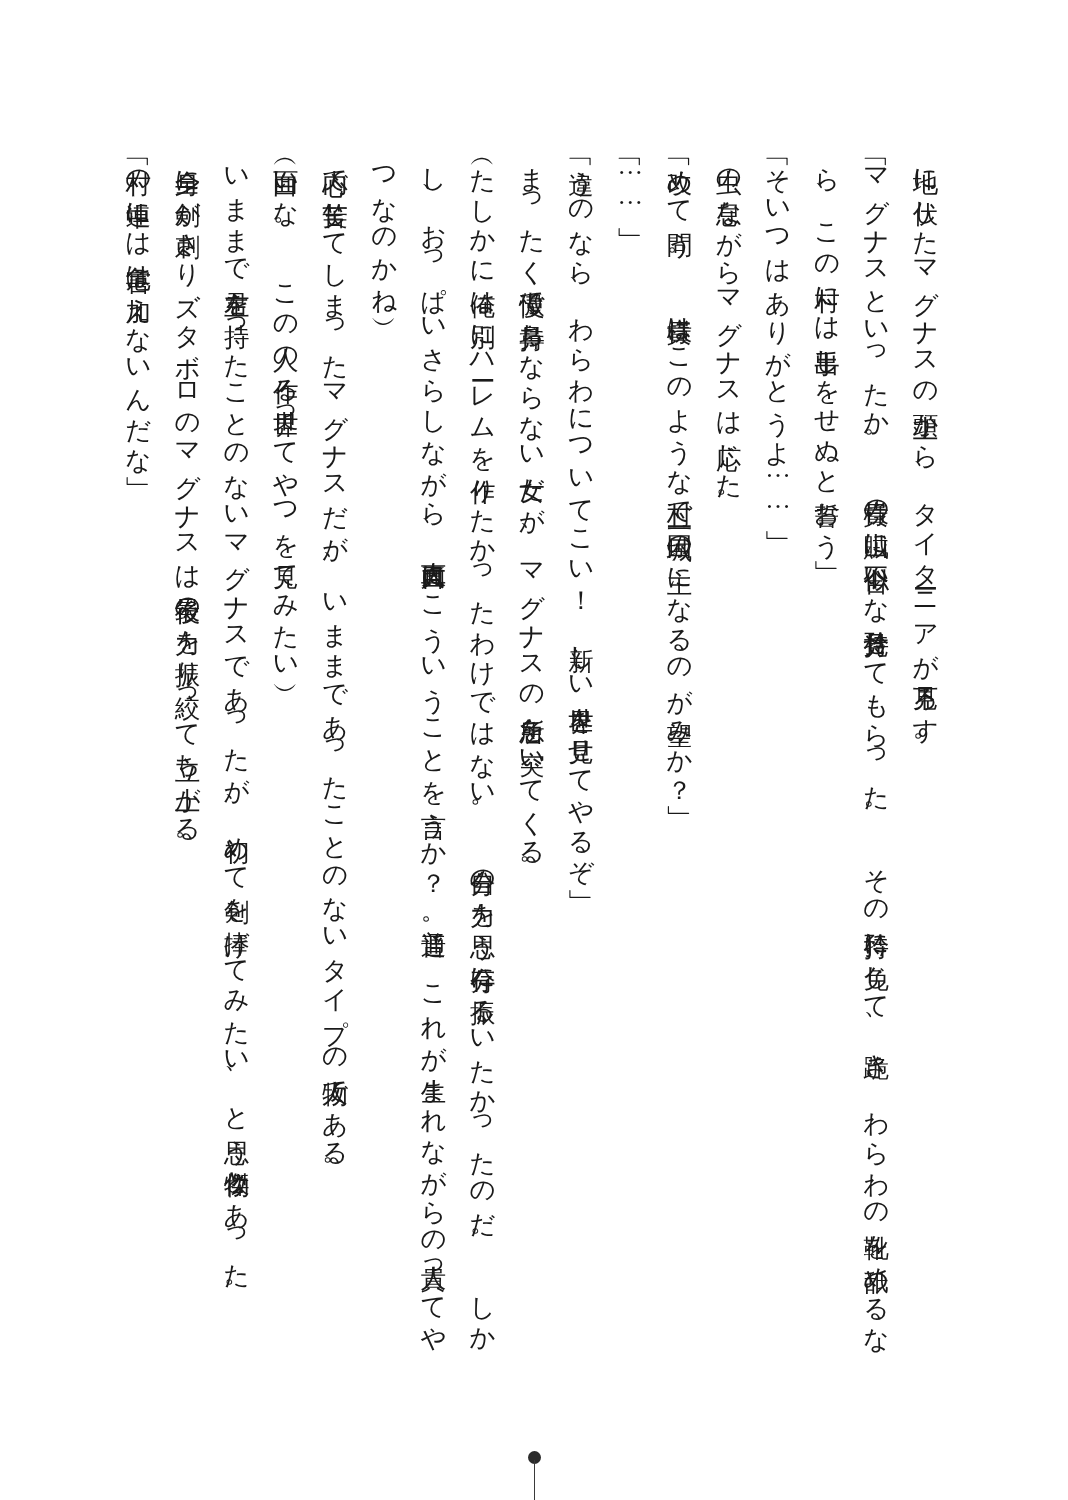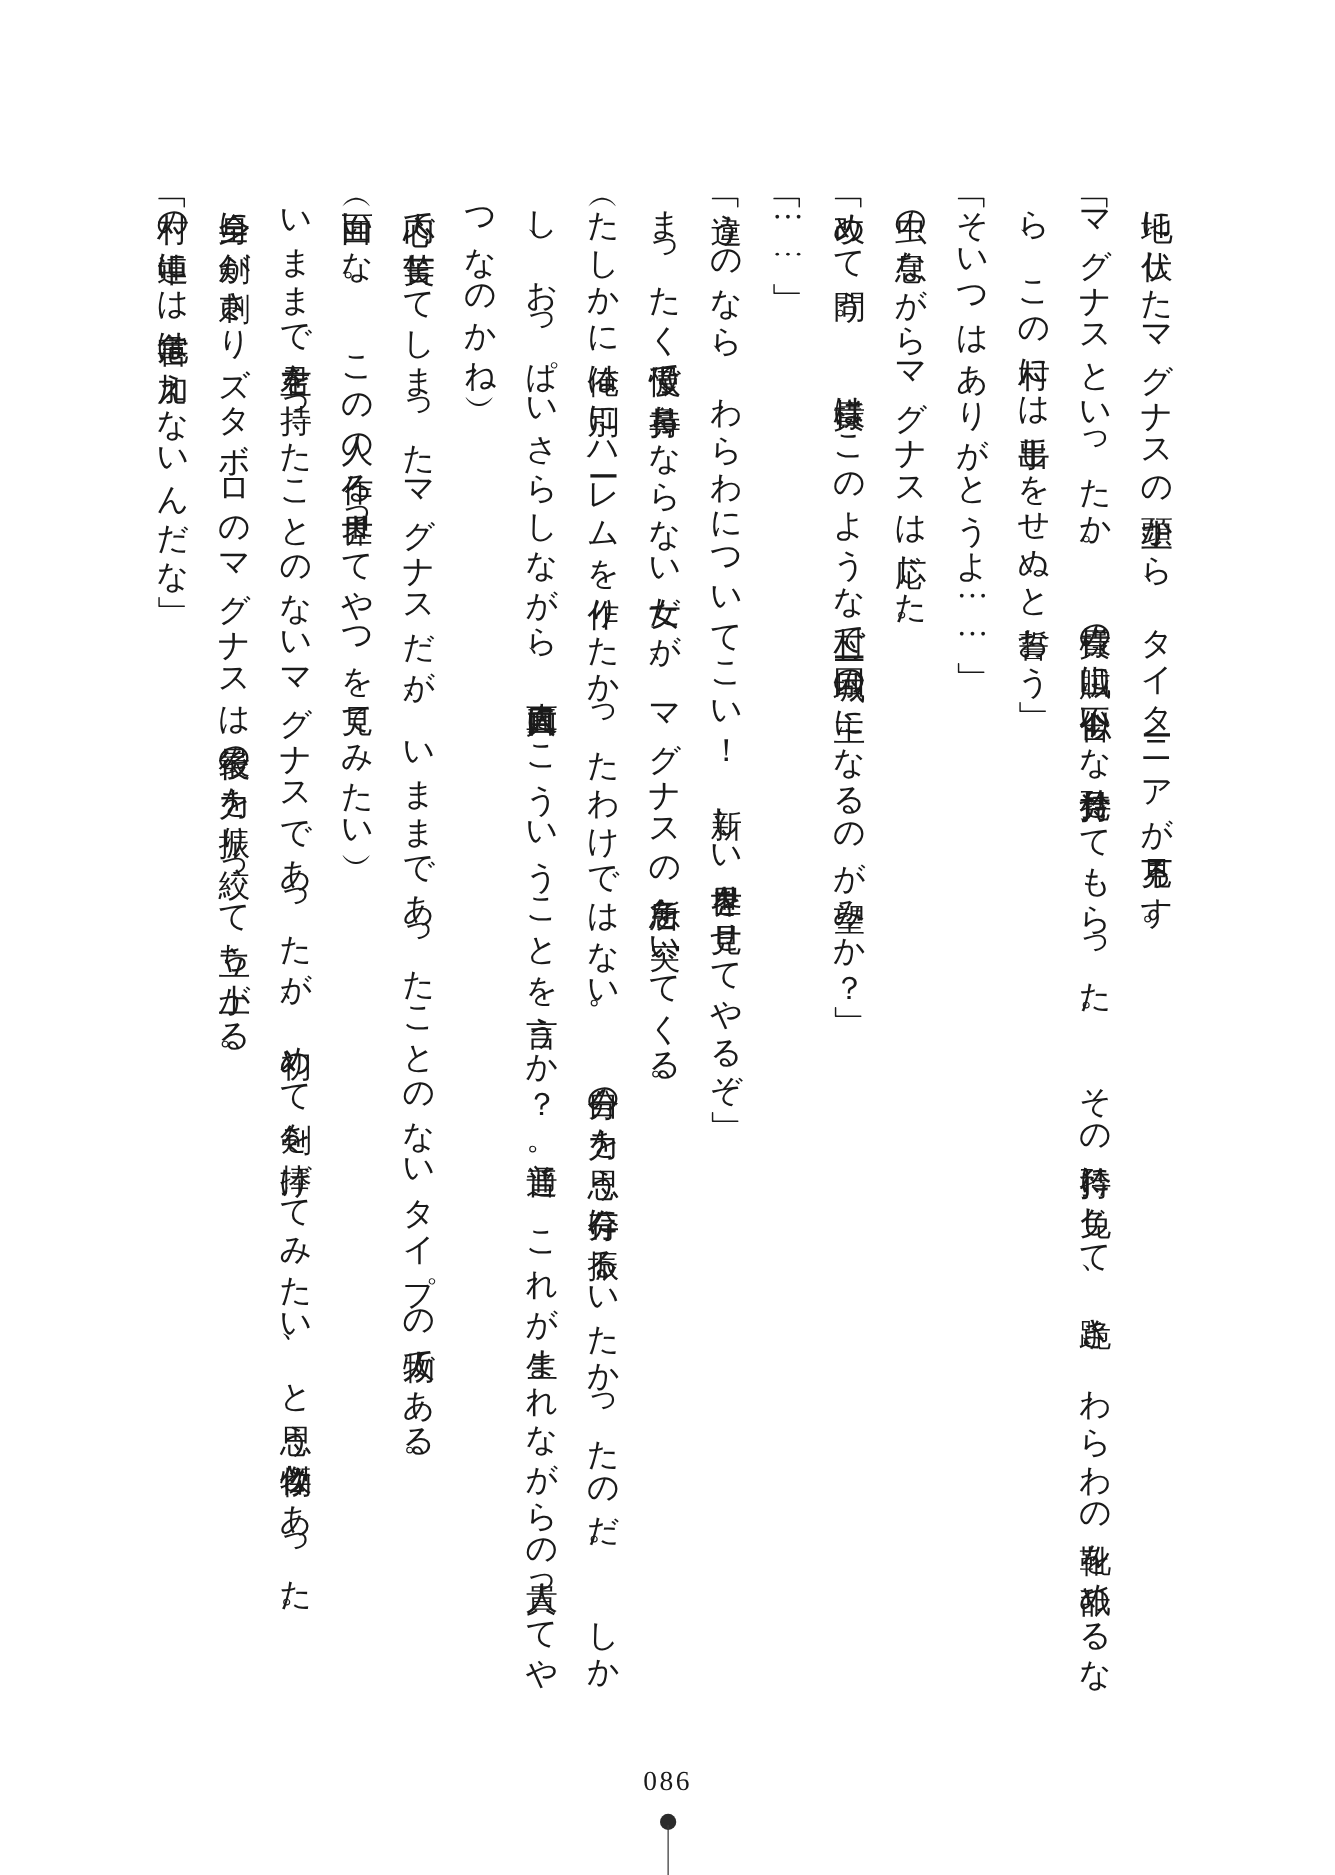--- a/index.html
+++ b/index.html
@@ -83,17 +83,16 @@
     <p>「違うのなら、わらわについてこい！　新しい世界を見せてやるぞ」</p>
     <p>まったく傲慢で鼻持ちならない女だが、マグナスの急所を突いてくる。</p>
     <p>（たしかに俺は別にハーレムを作りたかったわけではない。　自分の力を思う存分に振るいたかったのだ。　しかし、おっぱいさらしながら、大真面目にこういうことを言うか？　普通。　これが生まれながらの貴人ってやつなのかね）</p>
     <p>内心で苦笑してしまったマグナスだが、いままであったことのないタイプの人物である。</p>
     <p>（面白いな。　この人の作る世界ってやつを見てみたい）</p>
     <p>いままで主君を持ったことのないマグナスであったが、初めて剣を捧げてみたい、と思う傑物とあった。</p>
     <p>全身に剣が刺さりズタボロのマグナスは最後の力を振り絞って立ち上がる。</p>
     <p>「村の連中には危害は加えないんだな」</p>
   </div>
 
-  <div class="folio">086</div>
   <div class="folio-dot"></div>
   <div class="folio-rule"></div>
 
 </div>
 
 </body></html>

